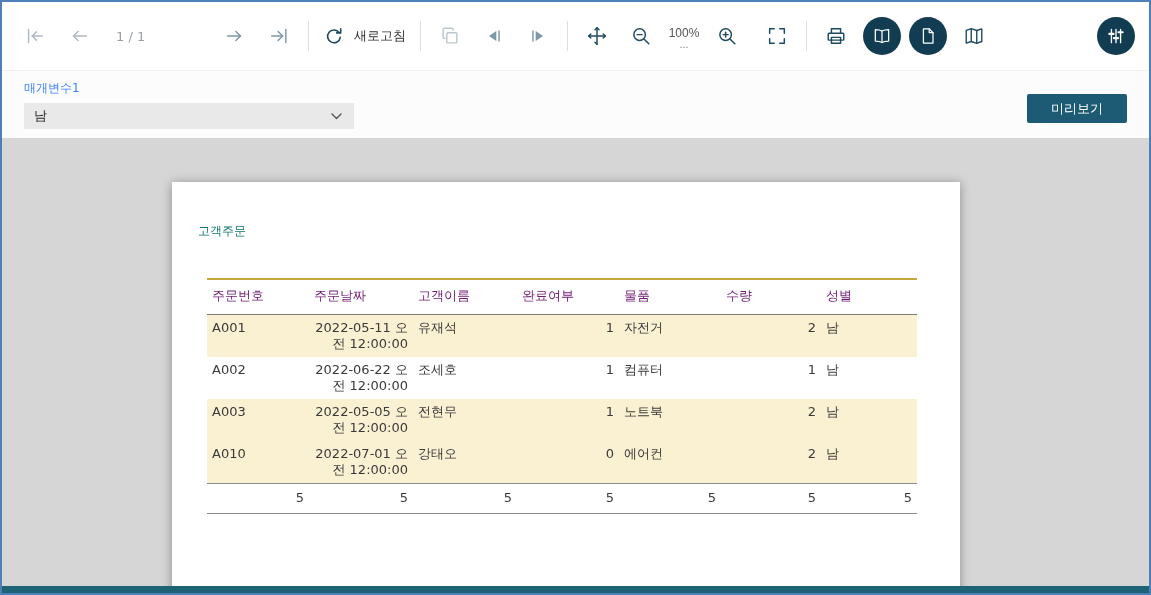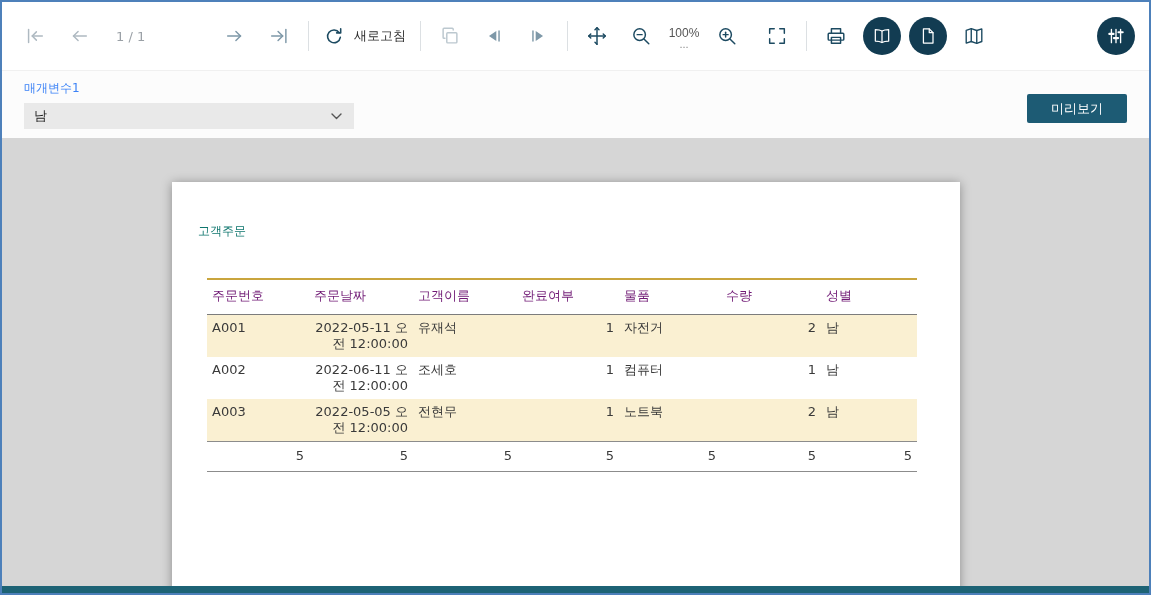--- a/index.html
+++ b/index.html
@@ -325,36 +325,45 @@
             <td>A001</td>
             <td class="r date">2022-05-11 오전 12:00:00</td>
             <td>유재석</td>
             <td class="r">1</td>
             <td>자전거</td>
             <td class="r">2</td>
             <td>남</td>
           </tr>
           <tr>
             <td>A002</td>
-            <td class="r date">2022-06-11 오전 12:00:00</td>
+            <td class="r date">2022-06-22 오전 12:00:00</td>
             <td>조세호</td>
             <td class="r">1</td>
             <td>컴퓨터</td>
             <td class="r">1</td>
             <td>남</td>
           </tr>
           <tr class="alt">
             <td>A003</td>
             <td class="r date">2022-05-05 오전 12:00:00</td>
             <td>전현무</td>
             <td class="r">1</td>
             <td>노트북</td>
             <td class="r">2</td>
             <td>남</td>
           </tr>
+          <tr class="alt">
+            <td>A010</td>
+            <td class="r date">2022-07-01 오전 12:00:00</td>
+            <td>강태오</td>
+            <td class="r">0</td>
+            <td>에어컨</td>
+            <td class="r">2</td>
+            <td>남</td>
+          </tr>
         </tbody>
         <tfoot>
           <tr>
             <td>5</td>
             <td>5</td>
             <td>5</td>
             <td>5</td>
             <td>5</td>
             <td>5</td>
             <td>5</td>

